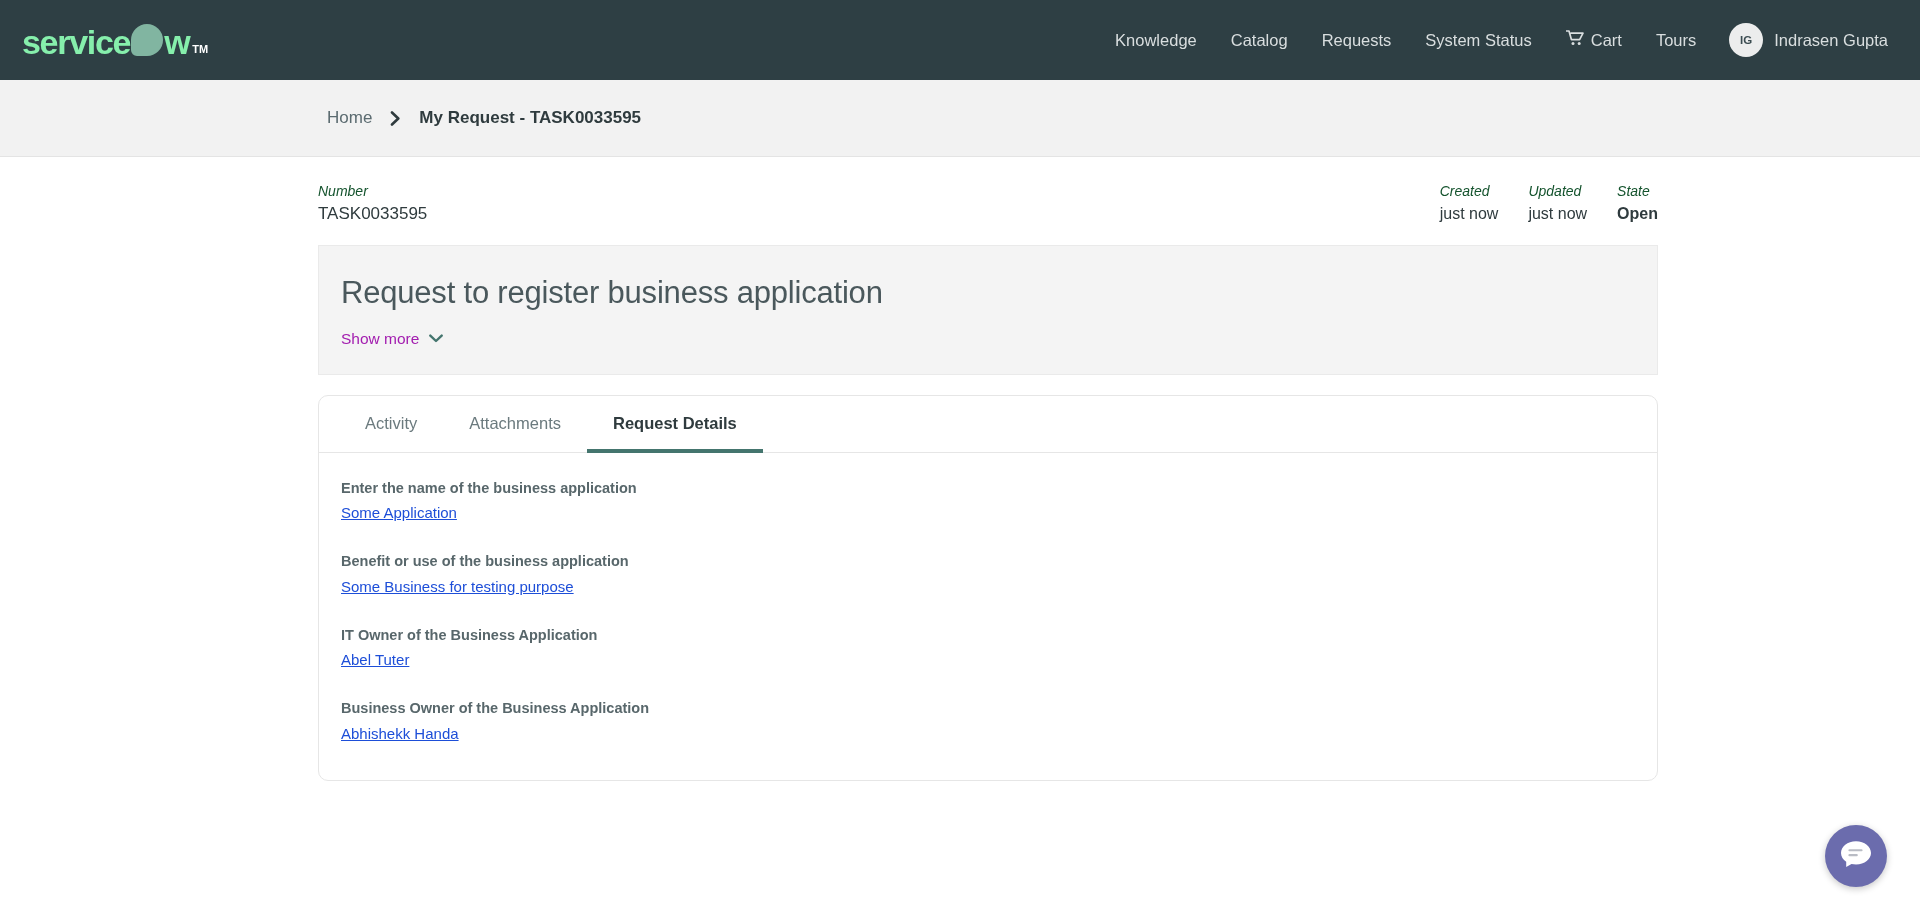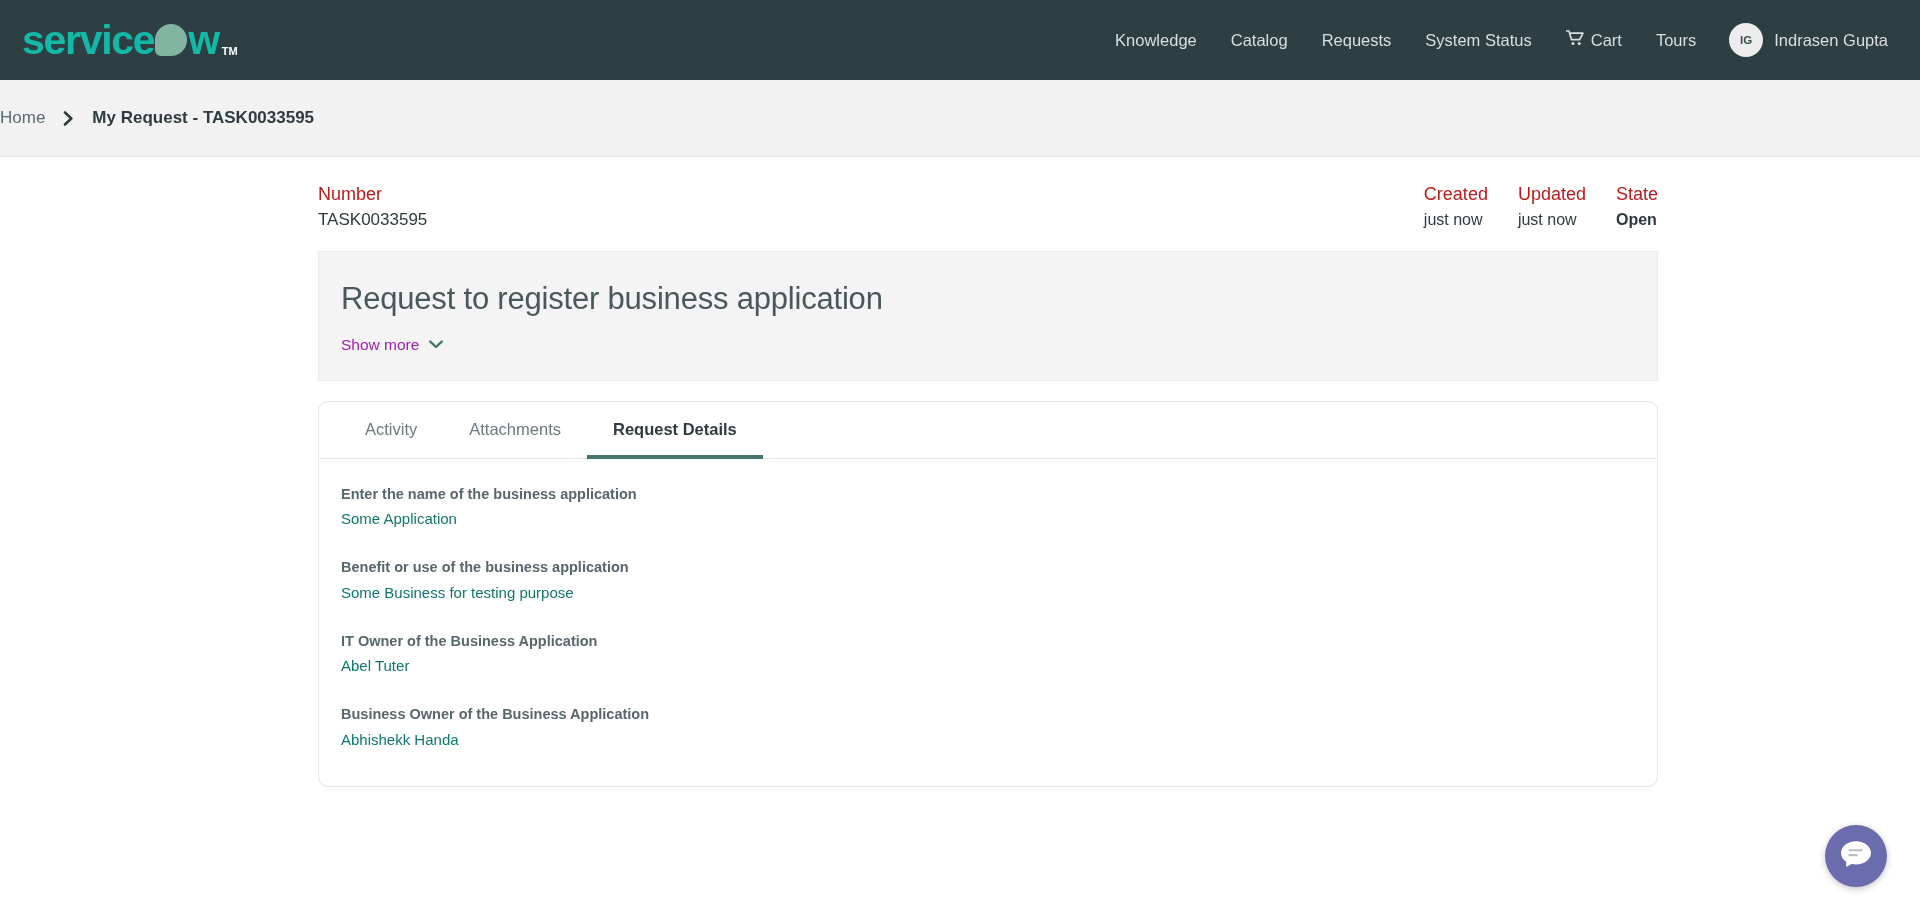--- a/index.html
+++ b/index.html
@@ -23,23 +23,23 @@
   }
 
   .logo {
     display: flex;
     align-items: flex-end;
     user-select: none;
     cursor: pointer;
     line-height: 1;
   }
   .logo-text {
-    font-size: 41px;
-    font-weight: bold;
-    color: #14b8a6;
+    font-size: 34px;
+    font-weight: bold;
+    color: #86efac;
     letter-spacing: -1.3px;
     line-height: 1;
     display: flex;
     align-items: baseline;
   }
   .logo-o {
     display: inline-block;
     width: 32px;
     height: 32px;
     background: #81b5a1;
@@ -106,20 +106,21 @@
     white-space: nowrap;
   }
 
   
   .breadcrumb-band {
     height: 77px;
     background: #f2f2f2;
     border-bottom: 1px solid #e4e4e4;
     display: flex;
     align-items: center;
+    padding-left: 327px;
   }
   .crumb-home {
     color: #5b6b70;
     font-size: 17px;
     cursor: pointer;
   }
   .crumb-sep {
     margin: 0 18px;
     color: #2f3b3e;
     font-size: 19px;
@@ -143,23 +144,24 @@
   }
 
   .meta-row {
     display: flex;
     align-items: flex-start;
     padding: 24px 0 0 0;
     margin: 0 262px 0 318px;
   }
   .meta-left { }
   .meta-label {
-    font-size: 18px;
-    color: #b91c1c;
+    font-size: 14px;
+    color: #14532d;
     line-height: 1.5;
+    font-style: italic;
   }
   .meta-value {
     font-size: 17px;
     color: #2f3b3e;
     line-height: 1.45;
   }
   .meta-right {
     margin-left: auto;
     display: flex;
     gap: 0;
@@ -235,23 +237,24 @@
   .field { margin-bottom: 25px; }
   .field:last-child { margin-bottom: 4px; }
   .field-label {
     font-size: 14.5px;
     font-weight: bold;
     color: #58676b;
     line-height: 1.55;
   }
   .field-value {
     font-size: 15px;
-    color: #0f766e;
+    color: #1d4ed8;
     line-height: 1.6;
     margin-top: 2px;
+    text-decoration: underline;
   }
 
   
   .chat-fab {
     position: absolute;
     right: 33px;
     bottom: 22px;
     width: 62px;
     height: 62px;
     border-radius: 50%;

